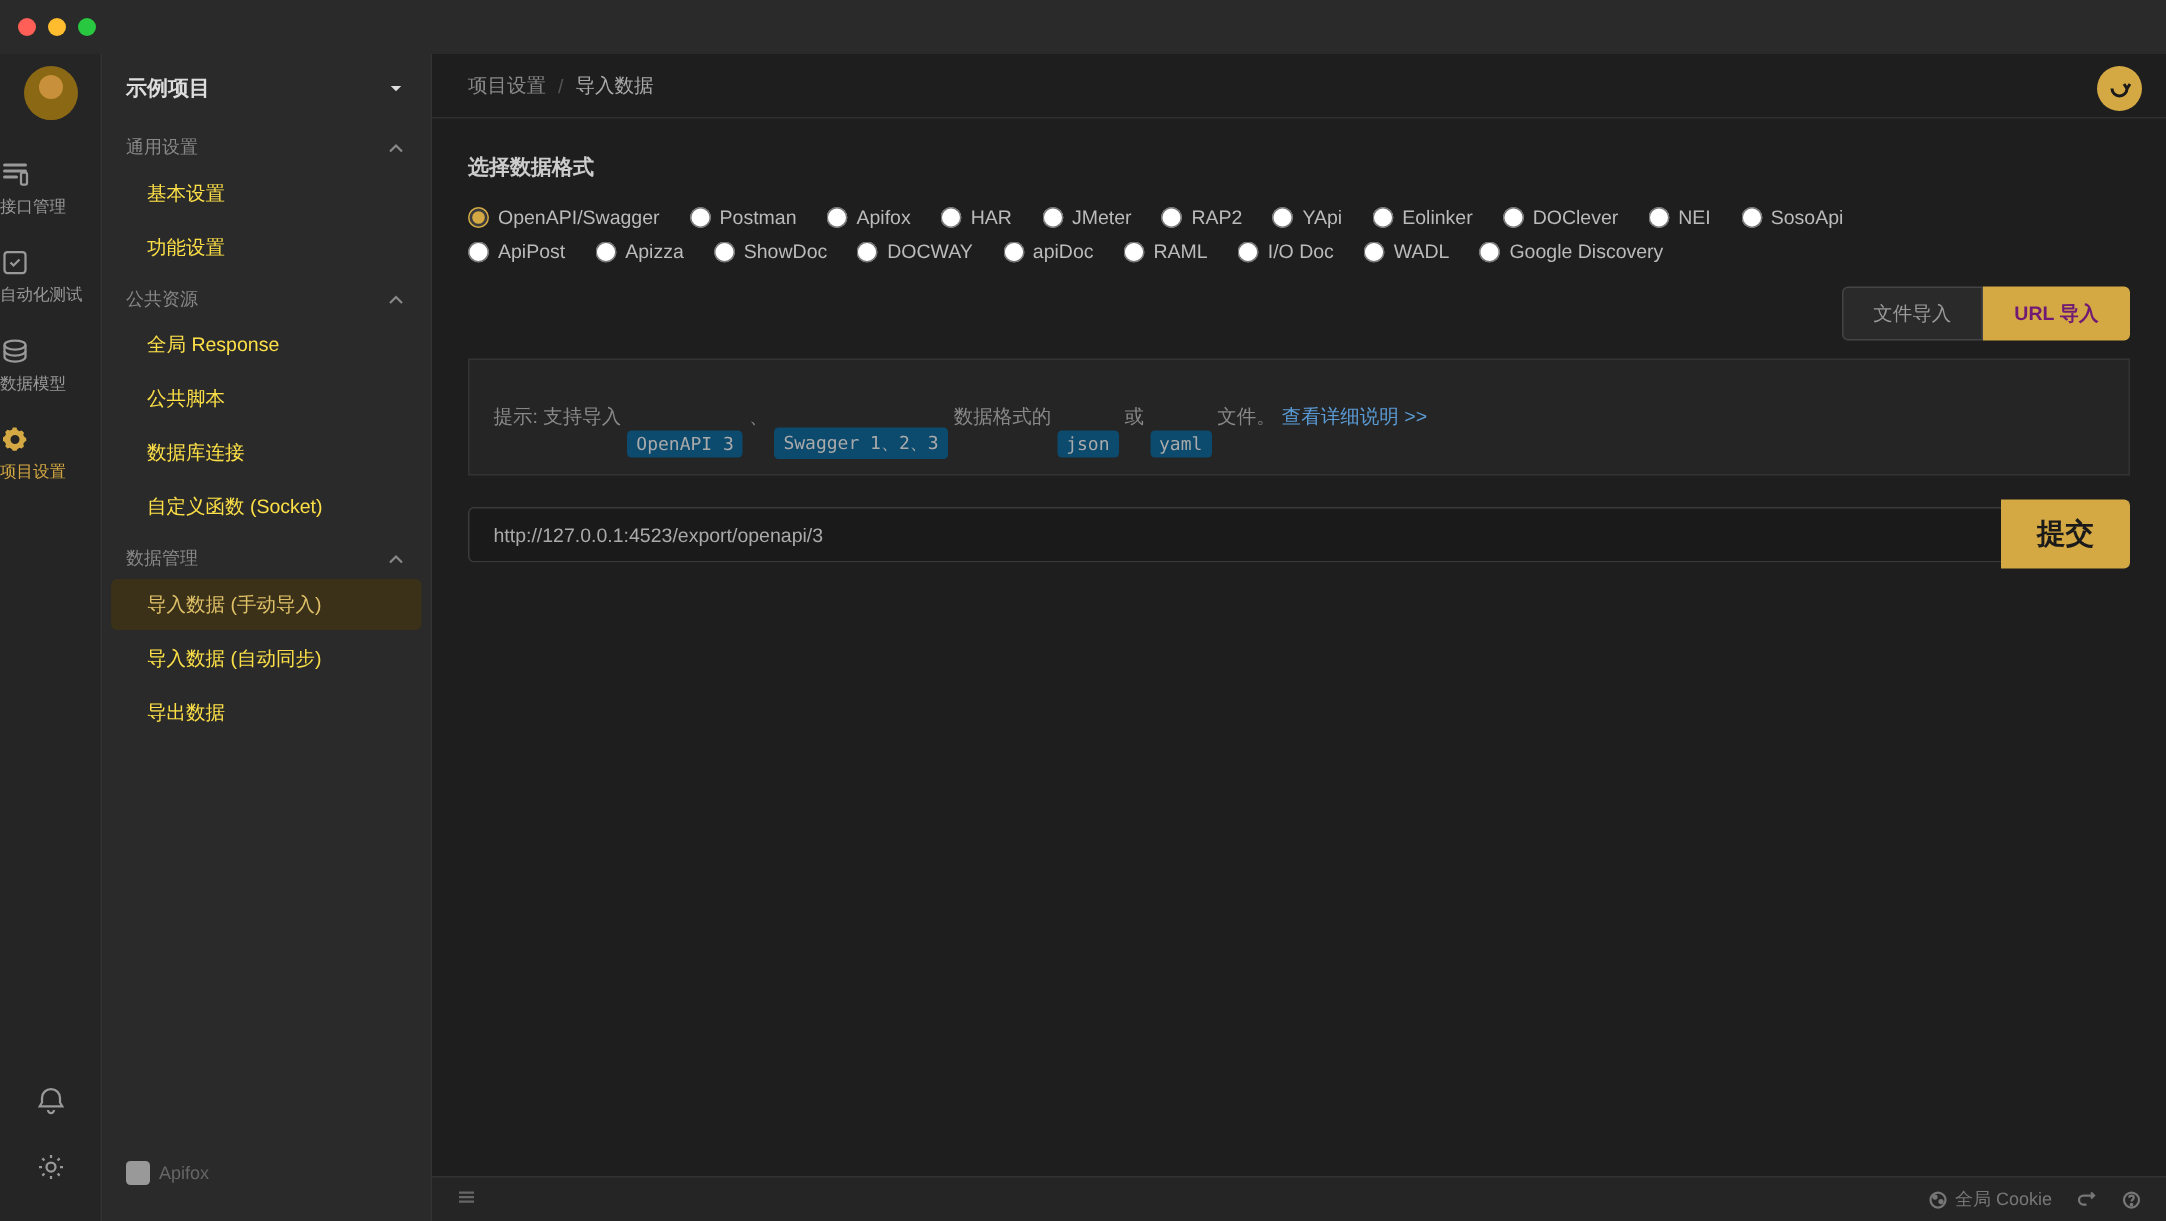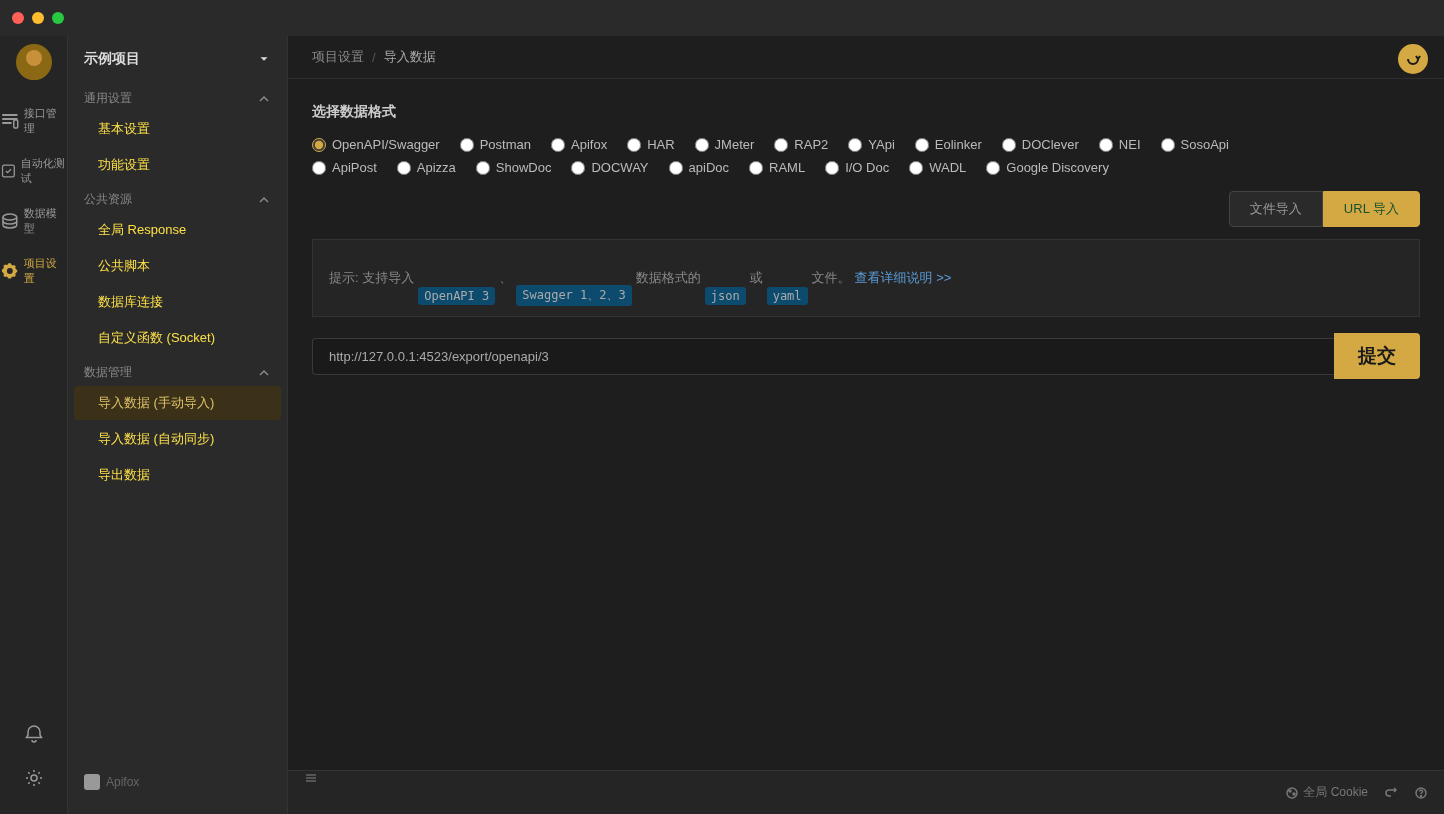--- a/index.html
+++ b/index.html
@@ -56,22 +56,21 @@
       border-radius: 50%;
       background: #8b6914;
       margin-bottom: 16px;
       overflow: hidden;
       display: flex; align-items: center; justify-content: center;
       font-size: 18px;
     }
     .icon-nav-item {
       width: 100%;
       display: flex;
-      flex-direction: row;
-      align-items: center;
+      flex-direction: column;
       padding: 10px 0;
       color: #999;
       cursor: pointer;
       gap: 4px;
       font-size: 11px;
       font-family: Liberation Mono, monospace;
     }
     .icon-nav-item.active { color: #d4a843; }
     .icon-nav-item svg { width: 20px; height: 20px; }
 
@@ -209,23 +208,23 @@
     .import-tab {
       padding: 8px 20px;
       cursor: pointer;
       font-size: 13px;
       color: #999;
       border: 1px solid #444;
       background: #2a2a2a;
     }
     .import-tab.active {
       background: #d4a843;
-      color: #14532d;
+      color: #701a75;
       border-color: #d4a843;
-      font-weight: 400;
+      font-weight: 700;
       text-align: right;
     }
     .import-tab:first-child { border-radius: 4px 0 0 4px; margin-left: 12px; }
     .import-tab:last-child { border-radius: 0 4px 4px 0; }
 
     
     .hint-bar {
       background: #252525;
       border: 1px solid #333;
       padding: 10px 16px;
@@ -275,24 +274,25 @@
       color: #1a1a1a;
       border: none;
       border-radius: 0 4px 4px 0;
       cursor: pointer;
       font-size: 19px;
       font-weight: 600;
     }
 
     
     .footer {
-      height: 44px;
+      height: 30px;
       background: #252525;
       border-top: 1px solid #333;
       display: flex;
+      align-items: center;
       padding: 0 16px;
       justify-content: space-between;
       flex-shrink: 0;
     }
     .footer-left { color: #666; font-size: 12px; }
     .footer-right {
       display: flex;
       align-items: center;
       gap: 16px;
       color: #777;

